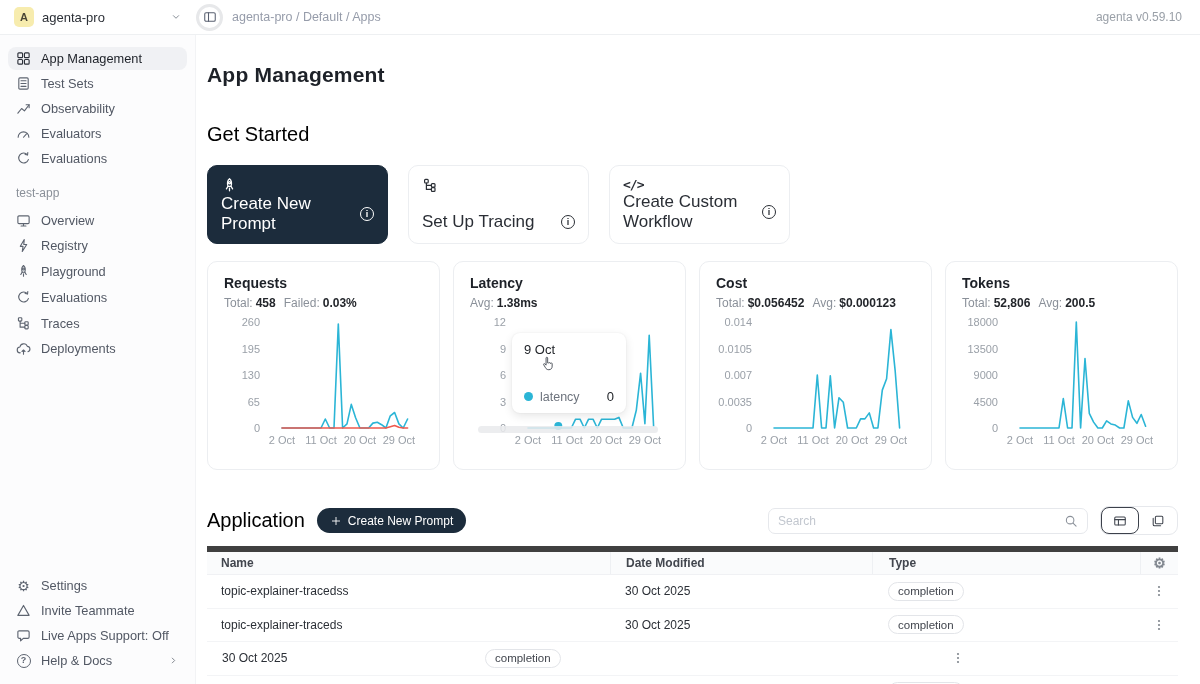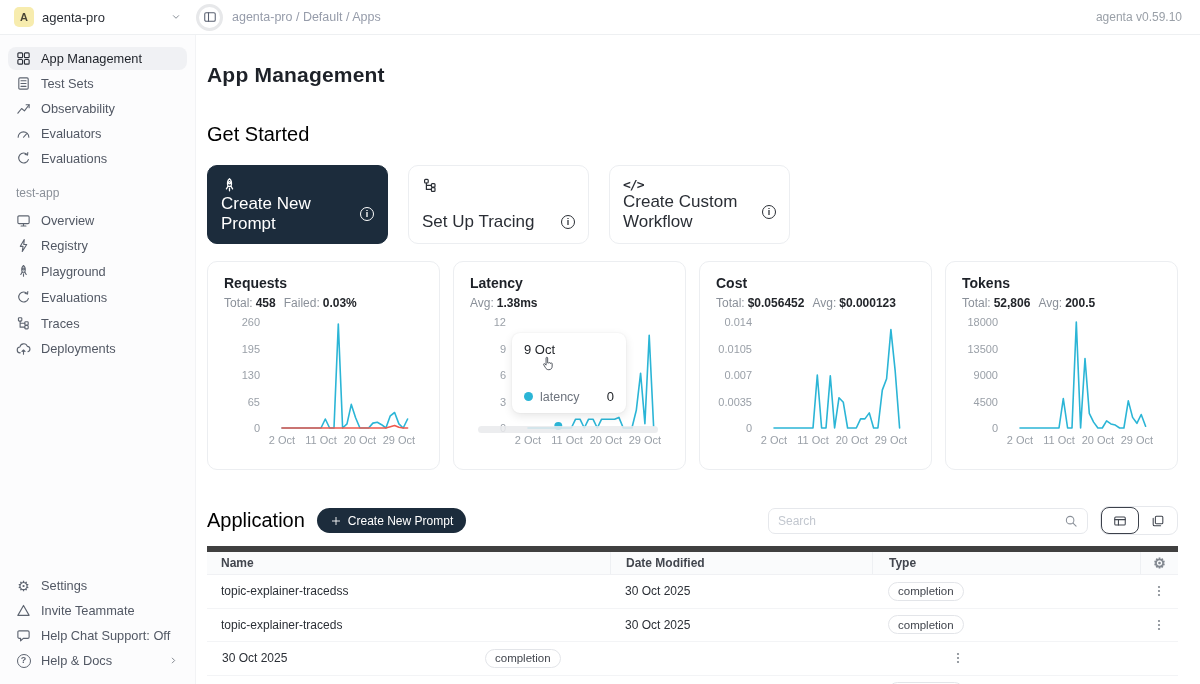--- a/index.html
+++ b/index.html
@@ -240,21 +240,21 @@
           </svg>
         </span>
         <span>Invite Teammate</span>
       </div>
       <div class="side-item">
         <span class="icon">
           <svg width="15" height="15" viewBox="0 0 16 16" fill="none" stroke="currentColor" stroke-width="1.2" stroke-linecap="round" stroke-linejoin="round">
             <path d="M3.4,3h9.2a1.4,1.4 0 0 1 1.4,1.4v5.2a1.4,1.4 0 0 1 -1.4,1.4H7.8l-2.9,2.7v-2.7H3.4A1.4,1.4 0 0 1 2,9.6V4.4A1.4,1.4 0 0 1 3.4,3Z"></path>
           </svg>
         </span>
-        <span>Help Chat Support: Off</span>
+        <span>Live Apps Support: Off</span>
       </div>
       <div class="side-item">
         <span class="icon">
           <span class="cq">?</span>
         </span>
         <span>Help &amp; Docs</span>
         <span class="chev-r">
           <svg width="11" height="11" viewBox="0 0 16 16" fill="none" stroke="currentColor" stroke-width="1.2" stroke-linecap="round" stroke-linejoin="round">
             <path d="M6.2,4.5L9.7,8l-3.5,3.5"></path>
           </svg>

